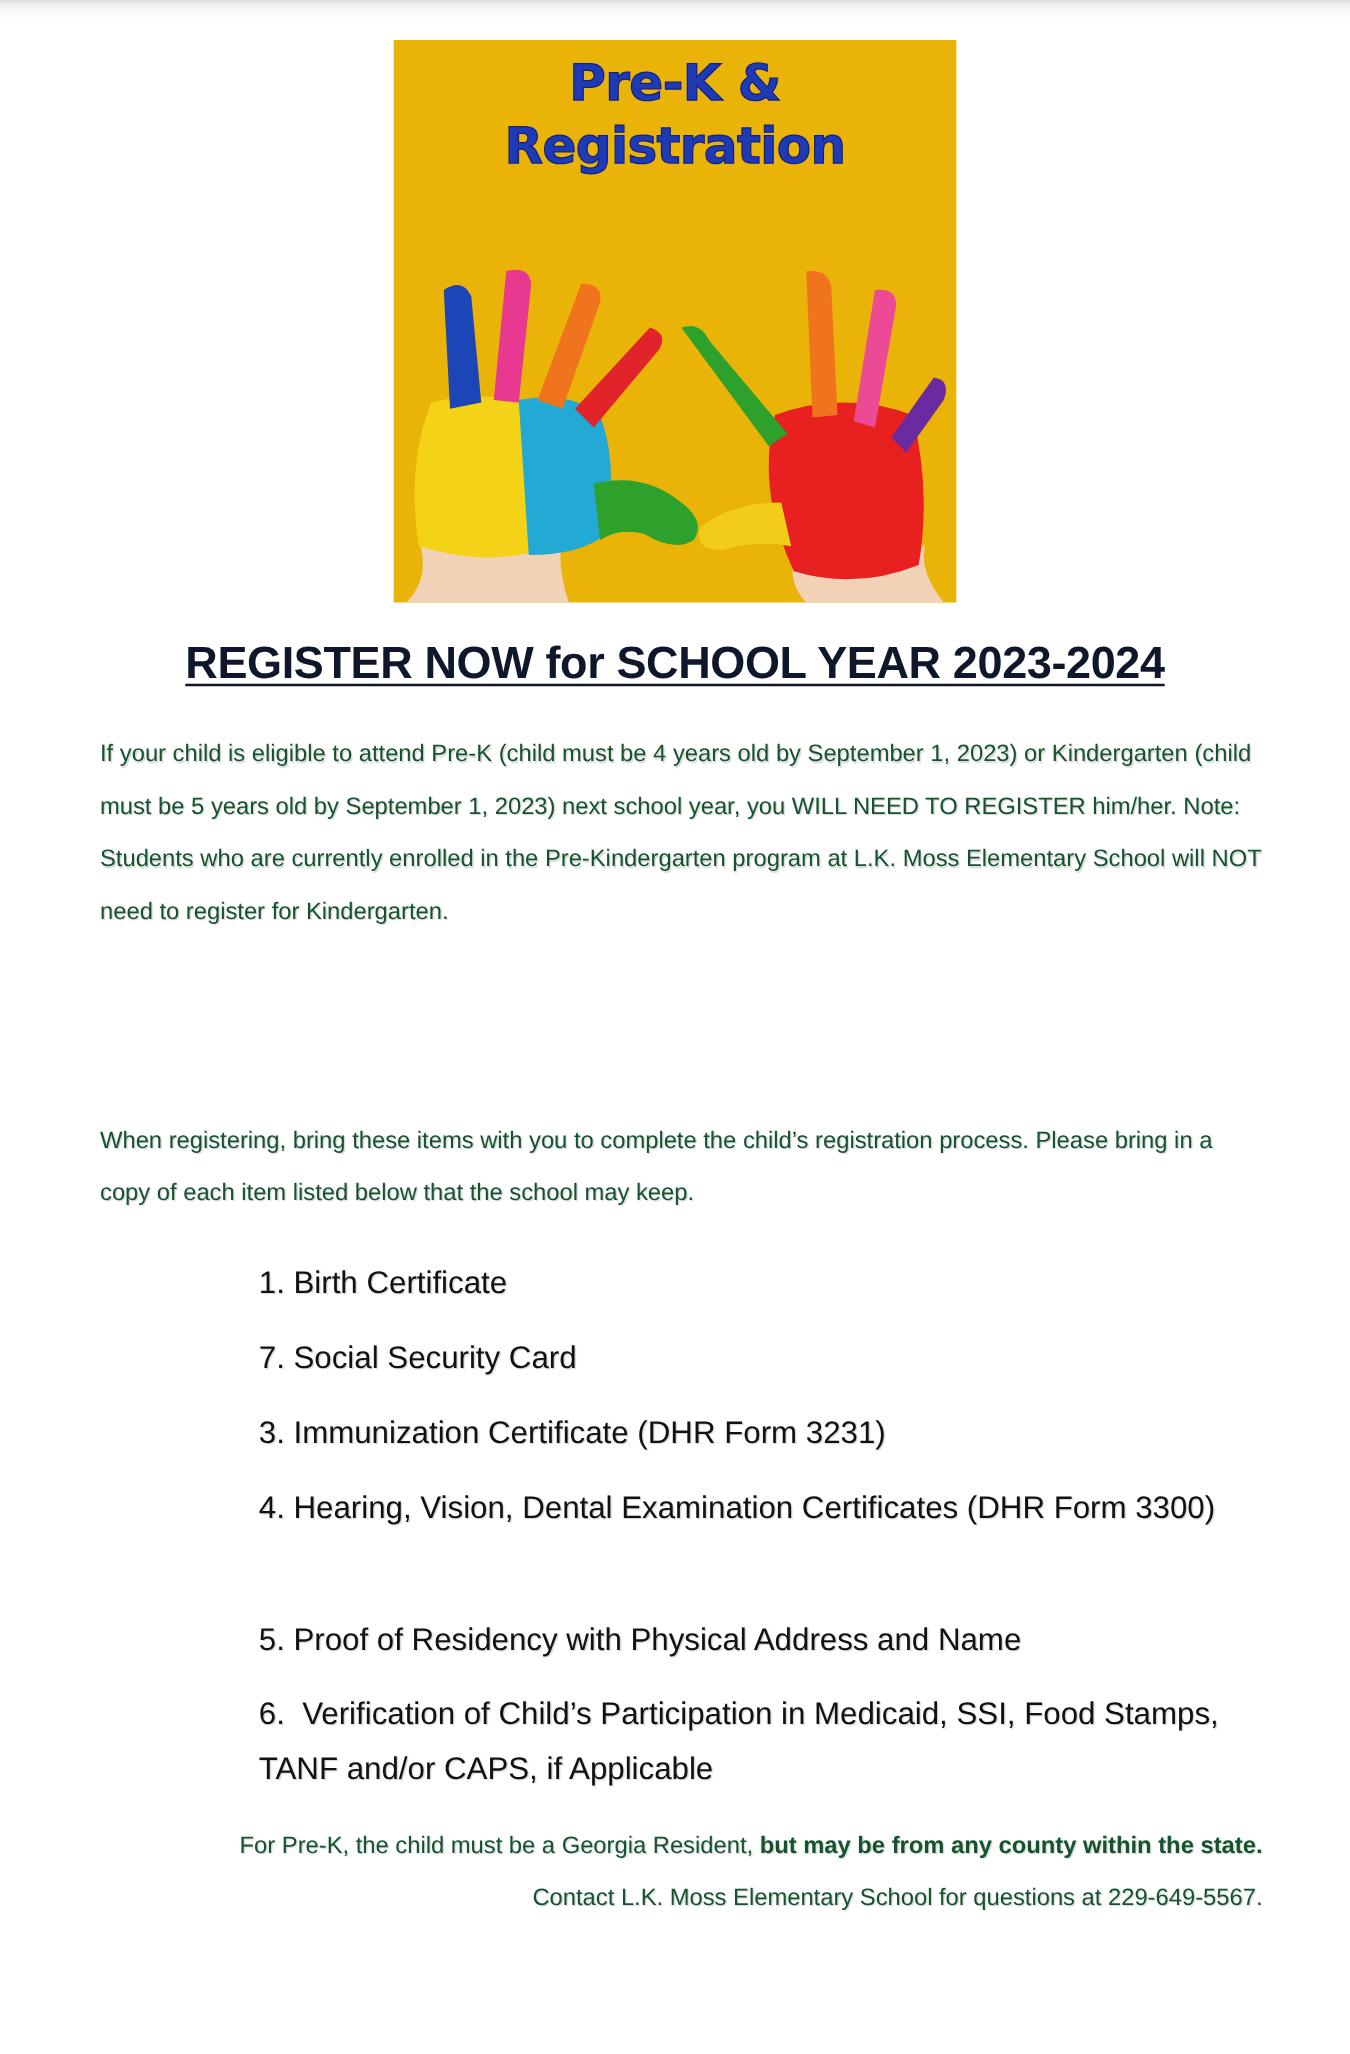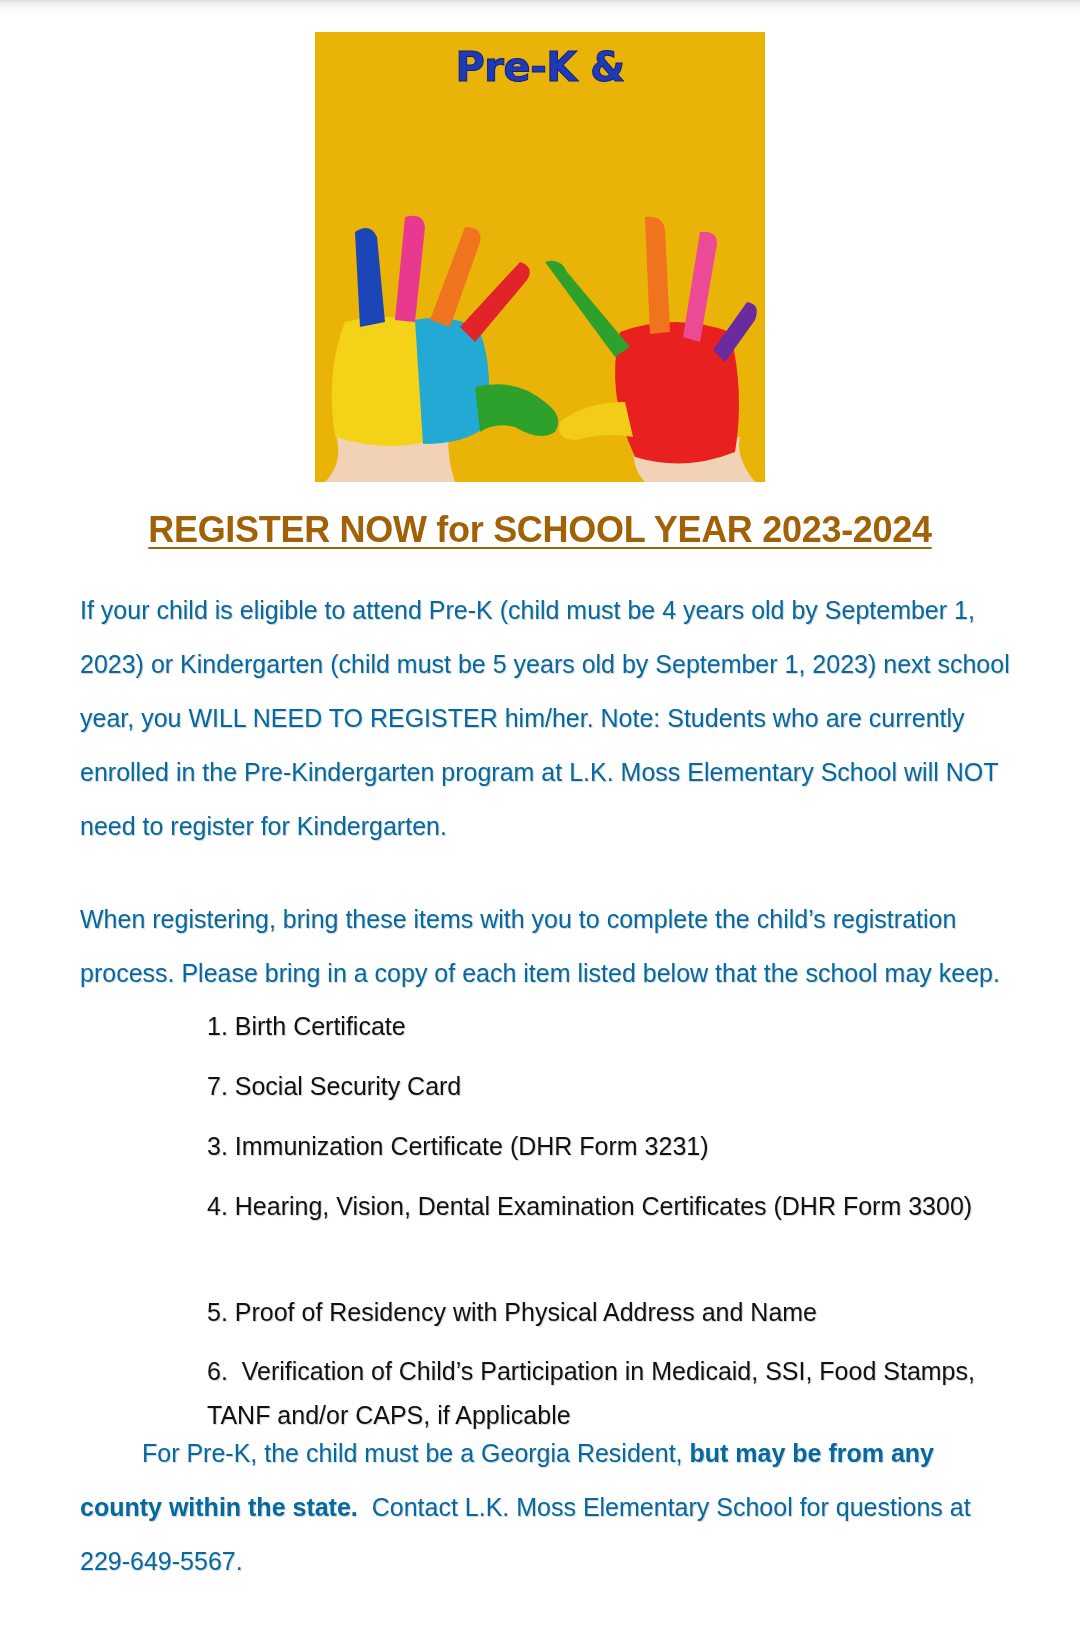--- a/index.html
+++ b/index.html
@@ -5,47 +5,48 @@
   html, body { margin: 0; padding: 0; background: #ffffff; }
   body { width: 1080px; height: 1643px; position: relative; overflow: hidden; font-family: "Liberation Sans", sans-serif; color: #111; }
   .top-shadow { position: absolute; left: 0; top: 0; width: 1080px; height: 16px;
     background: linear-gradient(#dcdcdc 0px, #eeeeee 3px, #fafafa 10px, #ffffff 16px); }
   .hero { position: absolute; left: 315px; top: 32px; width: 450px; height: 450px; background: #eab308; }
   .hero-title { position: absolute; left: 0; top: 10px; width: 450px; text-align: center;
     font-family: "DejaVu Sans", sans-serif; font-weight: bold; color: #1f3bb3; font-size: 40px; line-height: 50px;
     letter-spacing: -0.5px; -webkit-text-stroke: 1px #10208a; }
   .hands { position: absolute; left: 0; top: 180px; width: 450px; height: 270px; }
   .heading { position: absolute; left: 0; top: 508px; width: 1080px; text-align: center;
-    font-family: "Liberation Sans", sans-serif; font-weight: bold; color: #a16207;
+    font-family: "Liberation Sans", sans-serif; font-weight: bold; color: #0f172a;
     font-size: 36px; line-height: 44px; }
   .heading span { text-decoration: underline; text-decoration-thickness: 2px; text-underline-offset: 5px; letter-spacing: -0.3px; }
-  .para { position: absolute; left: 80px; width: 930px; font-size: 25px; line-height: 54px; color: #0369a1;
+  .para { position: absolute; left: 80px; width: 930px; font-size: 19px; line-height: 42px; color: #14532d;
     text-shadow: 1px 1px 1px rgba(0,0,0,0.18); }
   .p1 { top: 583px; }
   .p2 { top: 862px; margin-top: 30px; }
   .list-item { position: absolute; left: 207px; width: 790px; font-size: 25px; line-height: 43.5px; color: #111;
     text-shadow: 1px 1px 1px rgba(0,0,0,0.18); }
   .li1 { top: 1005px; }
   .li2 { top: 1065px; }
   .li3 { top: 1125px; }
   .li4 { top: 1185px; }
   .li5 { top: 1291px; }
   .li6 { top: 1350px; }
-  .p3 { top: 1426px; }
+  .p3 { top: 1456px; text-align: right; }
   .p3 .indent { display: inline-block; width: 62px; }
   b { font-weight: bold; }
 </style>
 </head>
 <body>
 
 <div class="top-shadow"></div>
 
 <div class="hero">
   <div class="hero-title">
     <div>Pre-K &amp;</div>
+    <div>Registration</div>
   </div>
   <svg class="hands" viewBox="0 0 450 270">
 
     <path d="M20 220 Q30 250 10 270 L140 270 Q130 240 135 215 Z" fill="#f1d2b6"></path>
 
     <path d="M30 110 Q10 160 20 225 Q70 240 110 230 L105 110 Q70 100 30 110 Z" fill="#f3d217"></path>
 
     <path d="M100 108 L108 232 Q150 232 170 215 Q180 160 165 120 Q140 100 100 108 Z" fill="#22a9d4"></path>
 
     <path d="M160 175 Q200 165 230 190 Q250 205 240 220 Q225 230 200 215 Q180 210 165 220 Z" fill="#2ea12c"></path>

